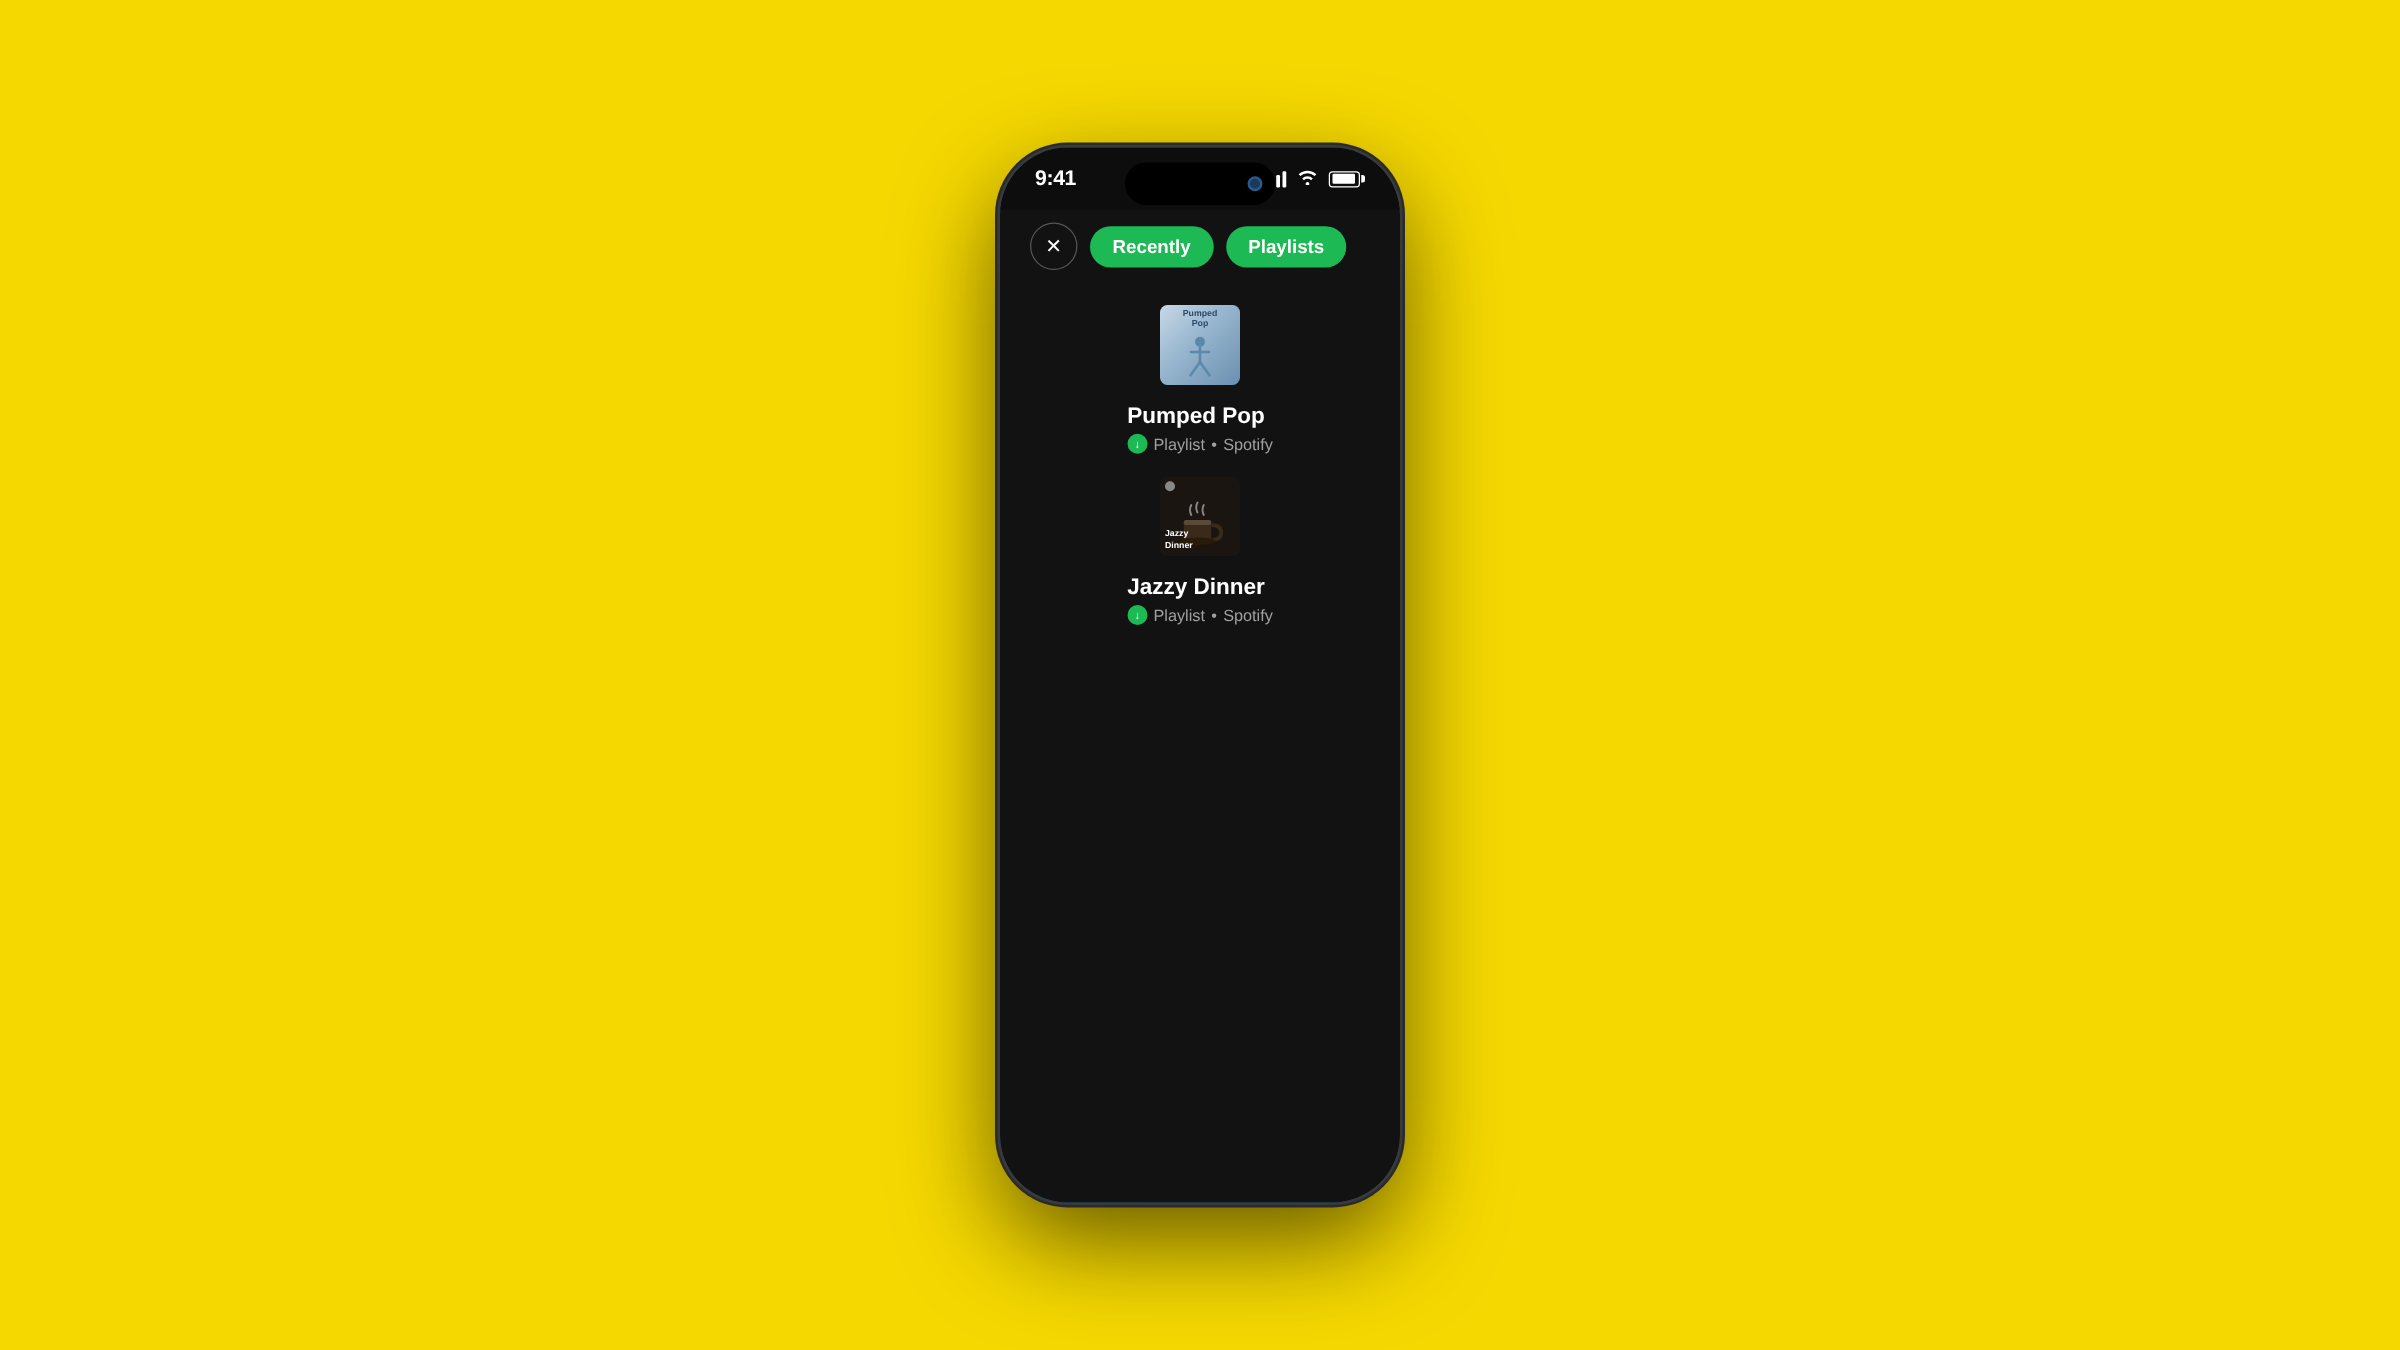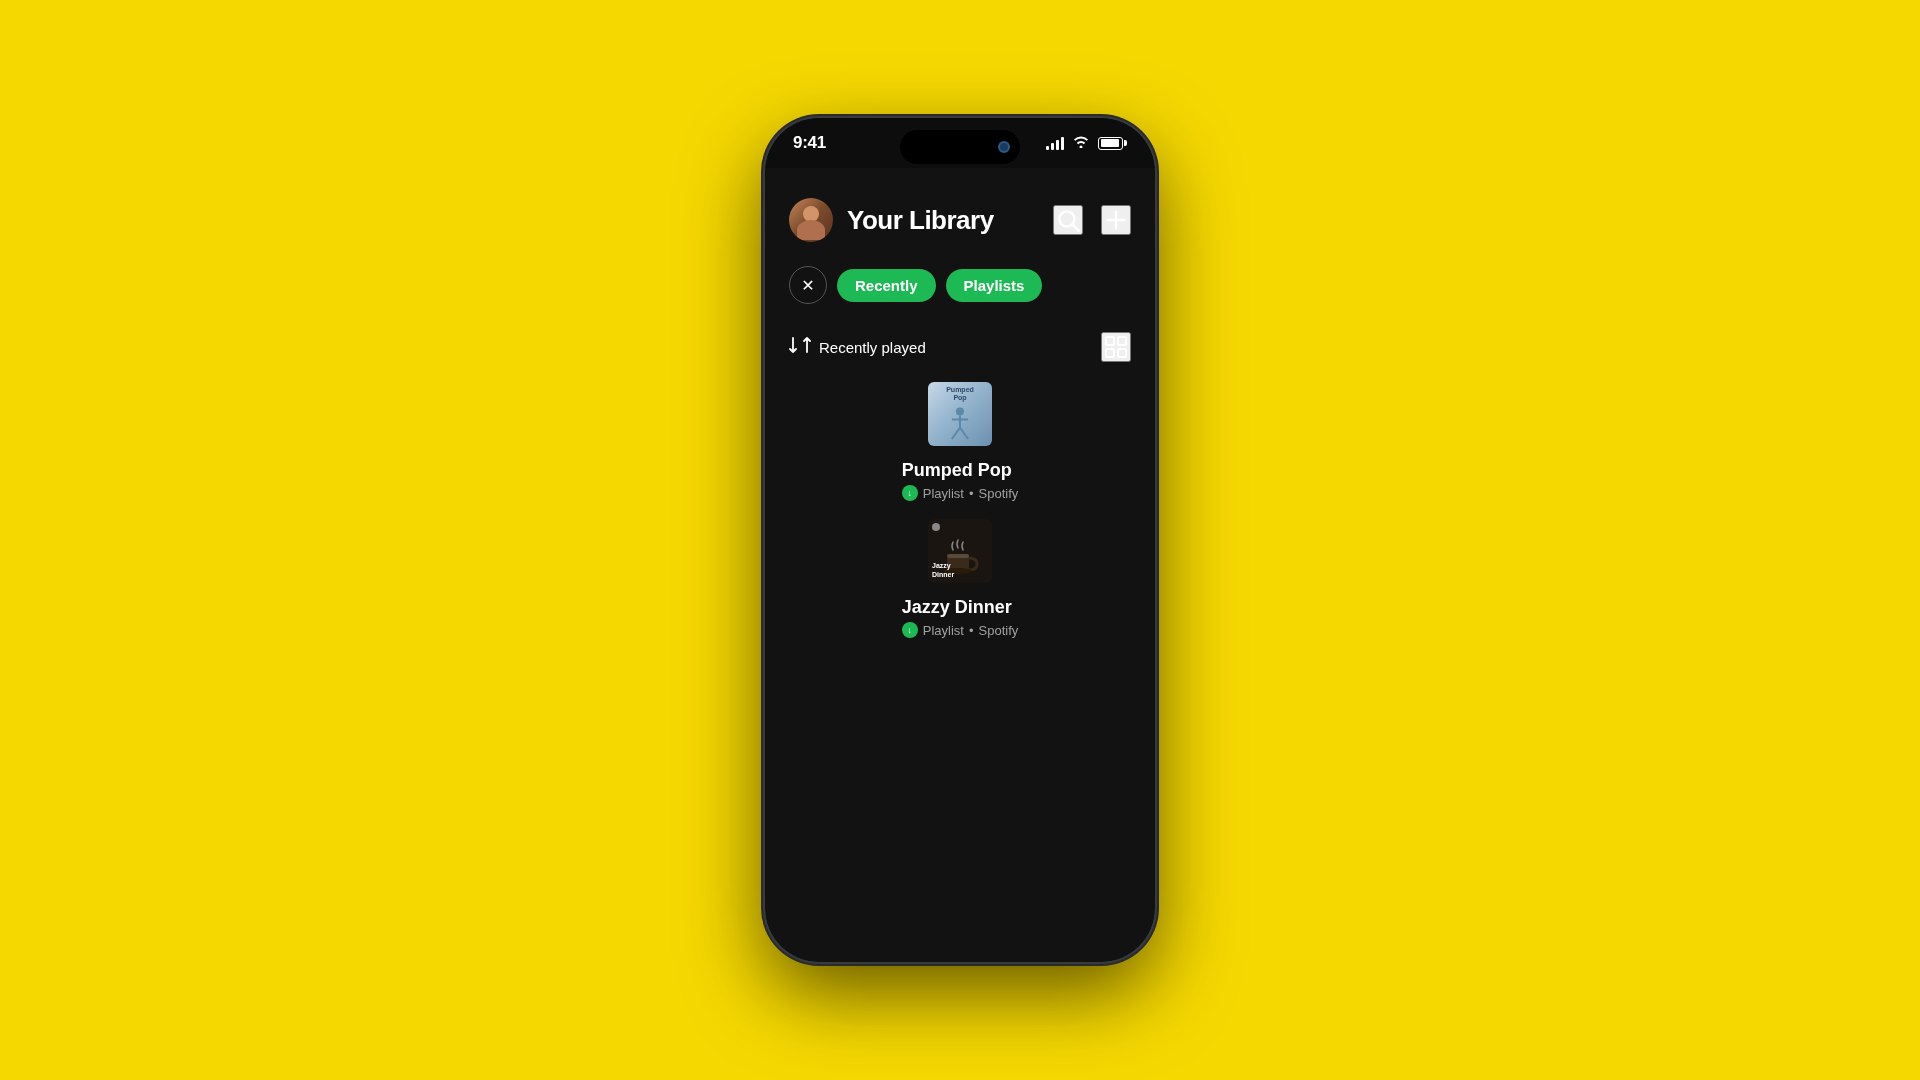--- a/index.html
+++ b/index.html
@@ -9,21 +9,21 @@
       height: 1080px;
       background-color: #F5D800;
       display: flex;
       align-items: center;
       justify-content: center;
       font-family: -apple-system, BlinkMacSystemFont, 'Helvetica Neue', sans-serif;
       overflow: hidden;
     }
 
     .phone-outer {
-      width: 390px;
+      width: 320px;
       height: 844px;
       background: #0c4a6e;
       border-radius: 54px;
       position: relative;
       box-shadow:
         0 0 0 2px #3a3a3a,
         0 0 0 4px #2a2a2a,
         0 30px 80px rgba(0,0,0,0.6);
       overflow: hidden;
     }
@@ -432,70 +432,29 @@
           <div class="battery-body">
             <div class="battery-fill"></div>
           </div>
           <div class="battery-tip"></div>
         </div>
       </div>
     </div>
 
     <div class="content">
 
-      <div class="header">
-        <div class="header-left">
-          <div class="avatar">
-            <div class="avatar-img"></div>
-          </div>
-          <h1 class="library-title">Your Library</h1>
-        </div>
-        <div class="header-actions">
-          <button class="icon-btn">
-            <svg class="search-icon-svg" viewBox="0 0 24 24" fill="none" stroke="white" stroke-width="2.2" stroke-linecap="round" stroke-linejoin="round">
-              <circle cx="11" cy="11" r="7"></circle>
-              <line x1="16.5" y1="16.5" x2="22" y2="22"></line>
-            </svg>
-          </button>
-          <button class="icon-btn">
-            <svg class="plus-icon-svg" viewBox="0 0 24 24" fill="none" stroke="white" stroke-width="2.2" stroke-linecap="round">
-              <line x1="12" y1="4" x2="12" y2="20"></line>
-              <line x1="4" y1="12" x2="20" y2="12"></line>
-            </svg>
-          </button>
-        </div>
-      </div>
 
       <div class="filter-row">
         <button class="filter-close-btn">
           <span style="font-size:16px;color:#fff;">✕</span>
         </button>
         <div class="filter-chip">Recently</div>
         <div class="filter-chip">Playlists</div>
       </div>
 
-      <div class="sort-row">
-        <div class="sort-left">
-          <span class="sort-arrows">
-            <svg width="22" height="18" viewBox="0 0 22 18" fill="white">
-              <path d="M4 2v14M4 16l-3-3M4 16l3-3" stroke="white" stroke-width="1.8" stroke-linecap="round" stroke-linejoin="round" fill="none"></path>
-              <path d="M18 16V2M18 2l-3 3M18 2l3 3" stroke="white" stroke-width="1.8" stroke-linecap="round" stroke-linejoin="round" fill="none"></path>
-            </svg>
-          </span>
-          <span class="sort-label">Recently played</span>
-        </div>
-        <button class="icon-btn grid-icon">
-          <svg width="26" height="26" viewBox="0 0 26 26" fill="none">
-            <rect x="3" y="3" width="8" height="8" rx="1" stroke="white" stroke-width="1.8" fill="none"></rect>
-            <rect x="15" y="3" width="8" height="8" rx="1" stroke="white" stroke-width="1.8" fill="none"></rect>
-            <rect x="3" y="15" width="8" height="8" rx="1" stroke="white" stroke-width="1.8" fill="none"></rect>
-            <rect x="15" y="15" width="8" height="8" rx="1" stroke="white" stroke-width="1.8" fill="none"></rect>
-          </svg>
-        </button>
-      </div>
 
       <div class="playlist-item">
         <div class="playlist-thumb">
           <div class="pumped-pop-thumb">
             <div class="pumped-pop-label">Pumped<br>Pop</div>
 
             <svg width="40" height="46" viewBox="0 0 40 46" style="margin-top:2px;">
 
               <circle cx="20" cy="8" r="5" fill="#5a8aaa"></circle>
 

